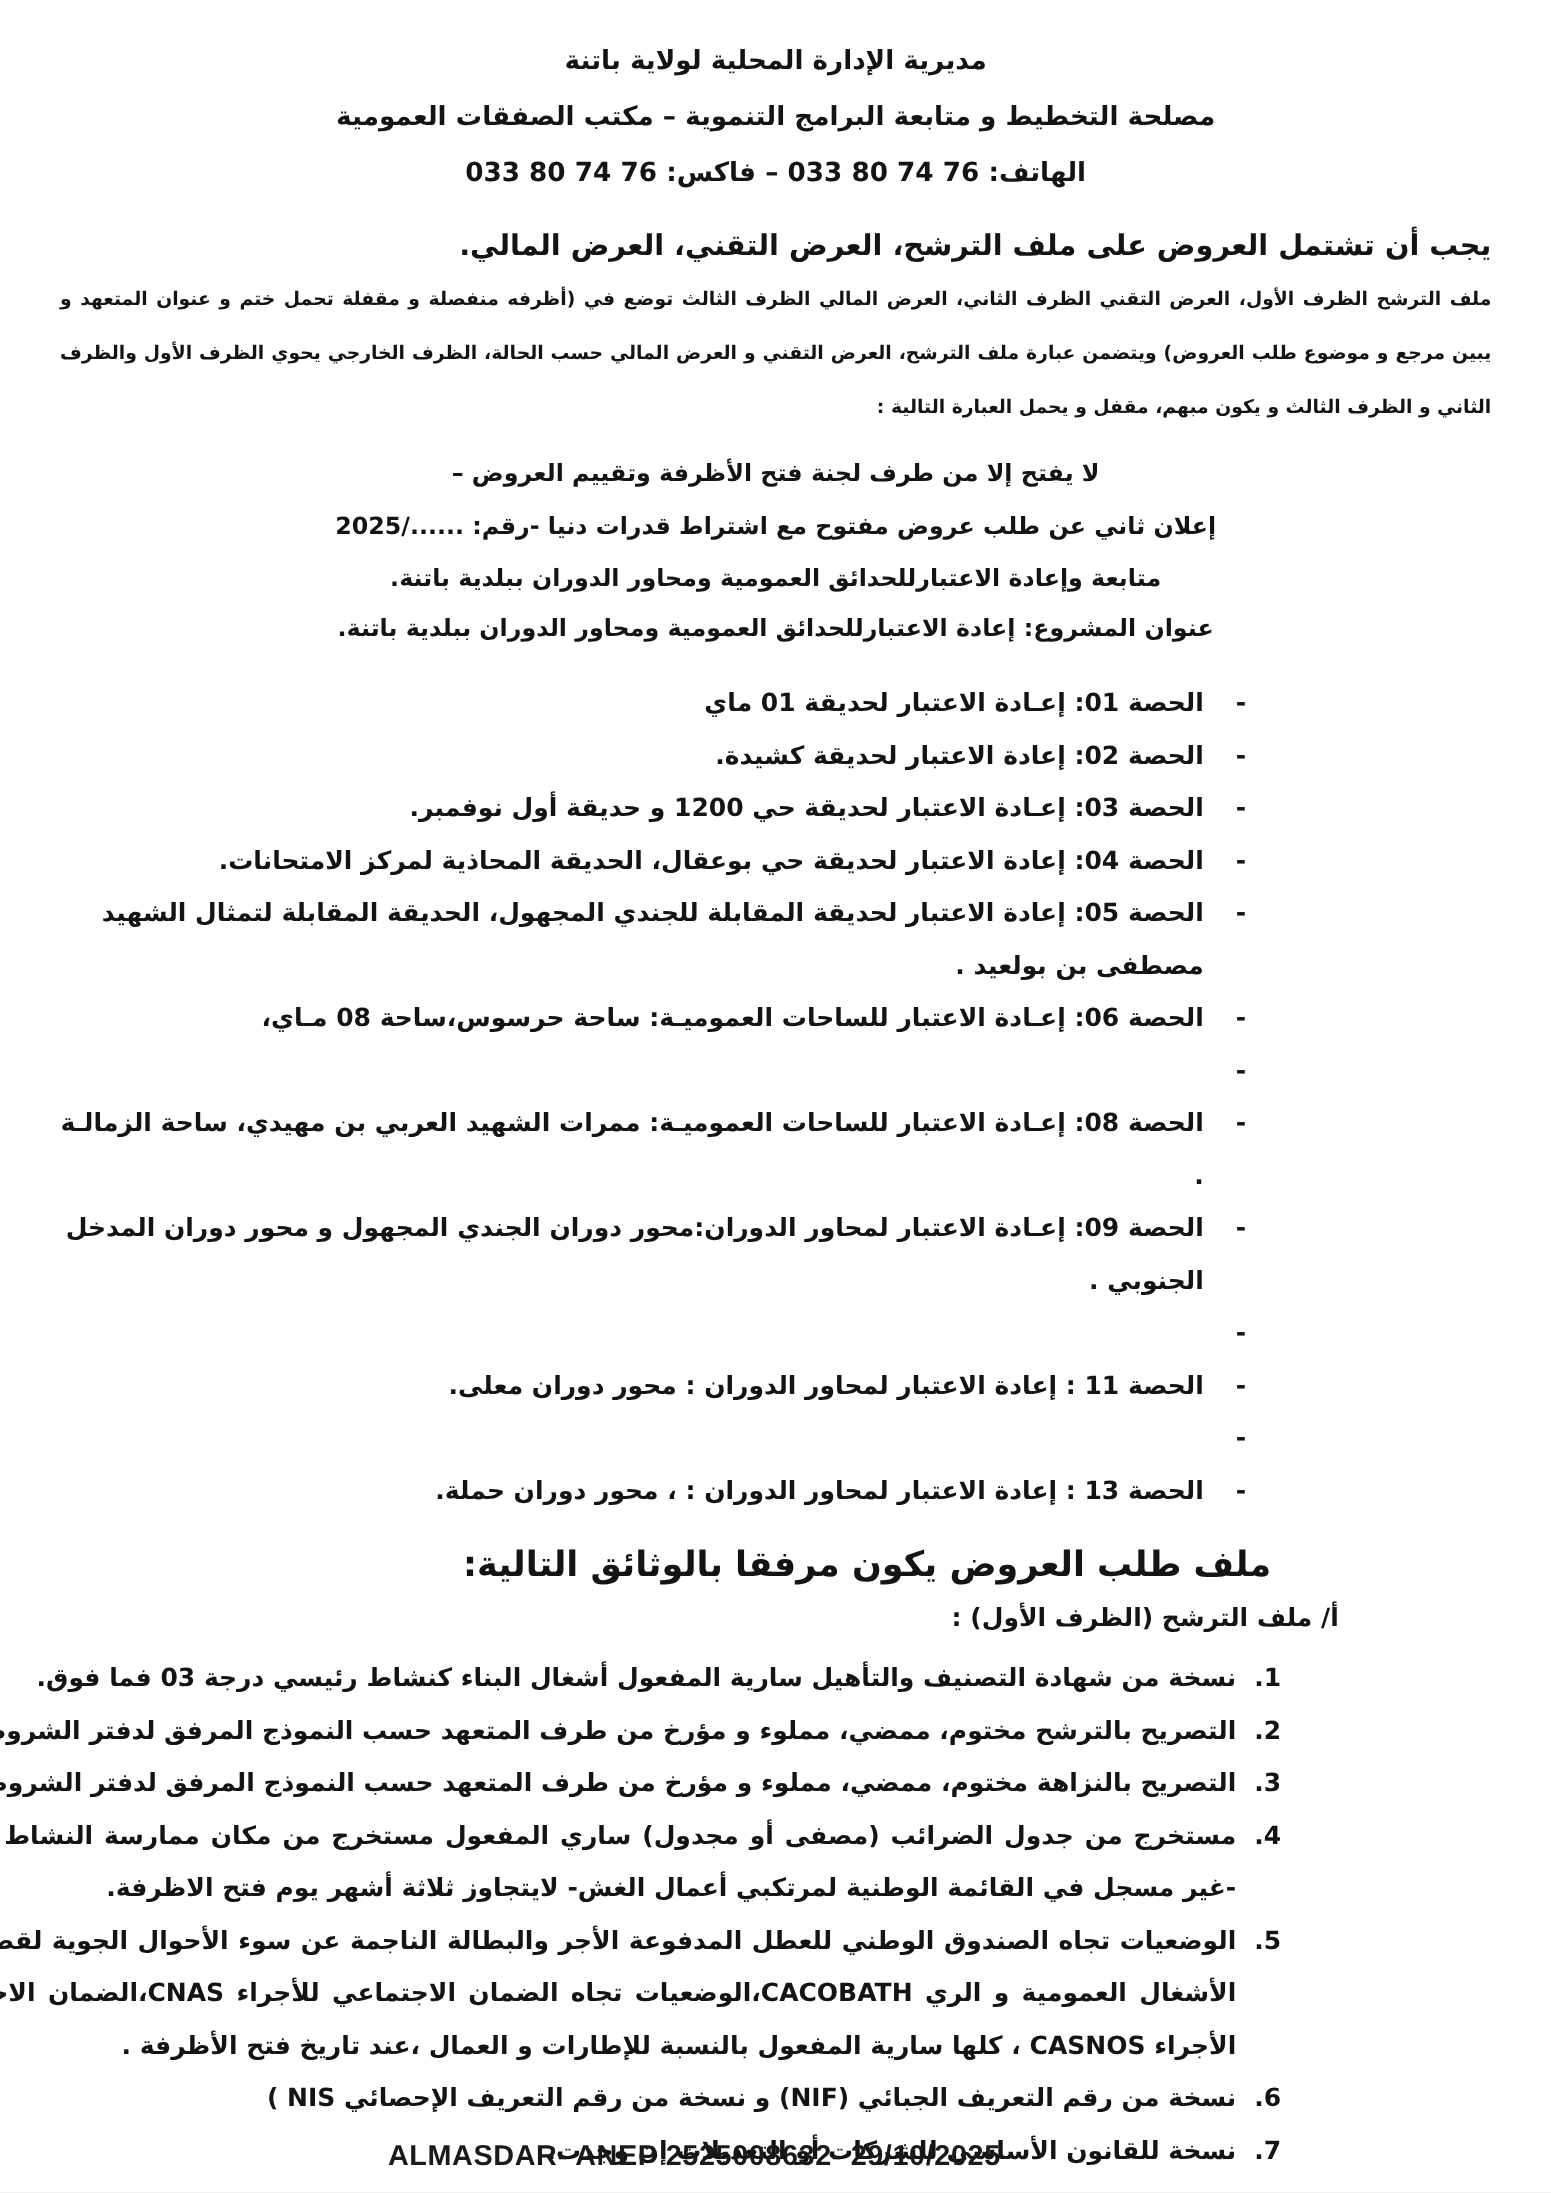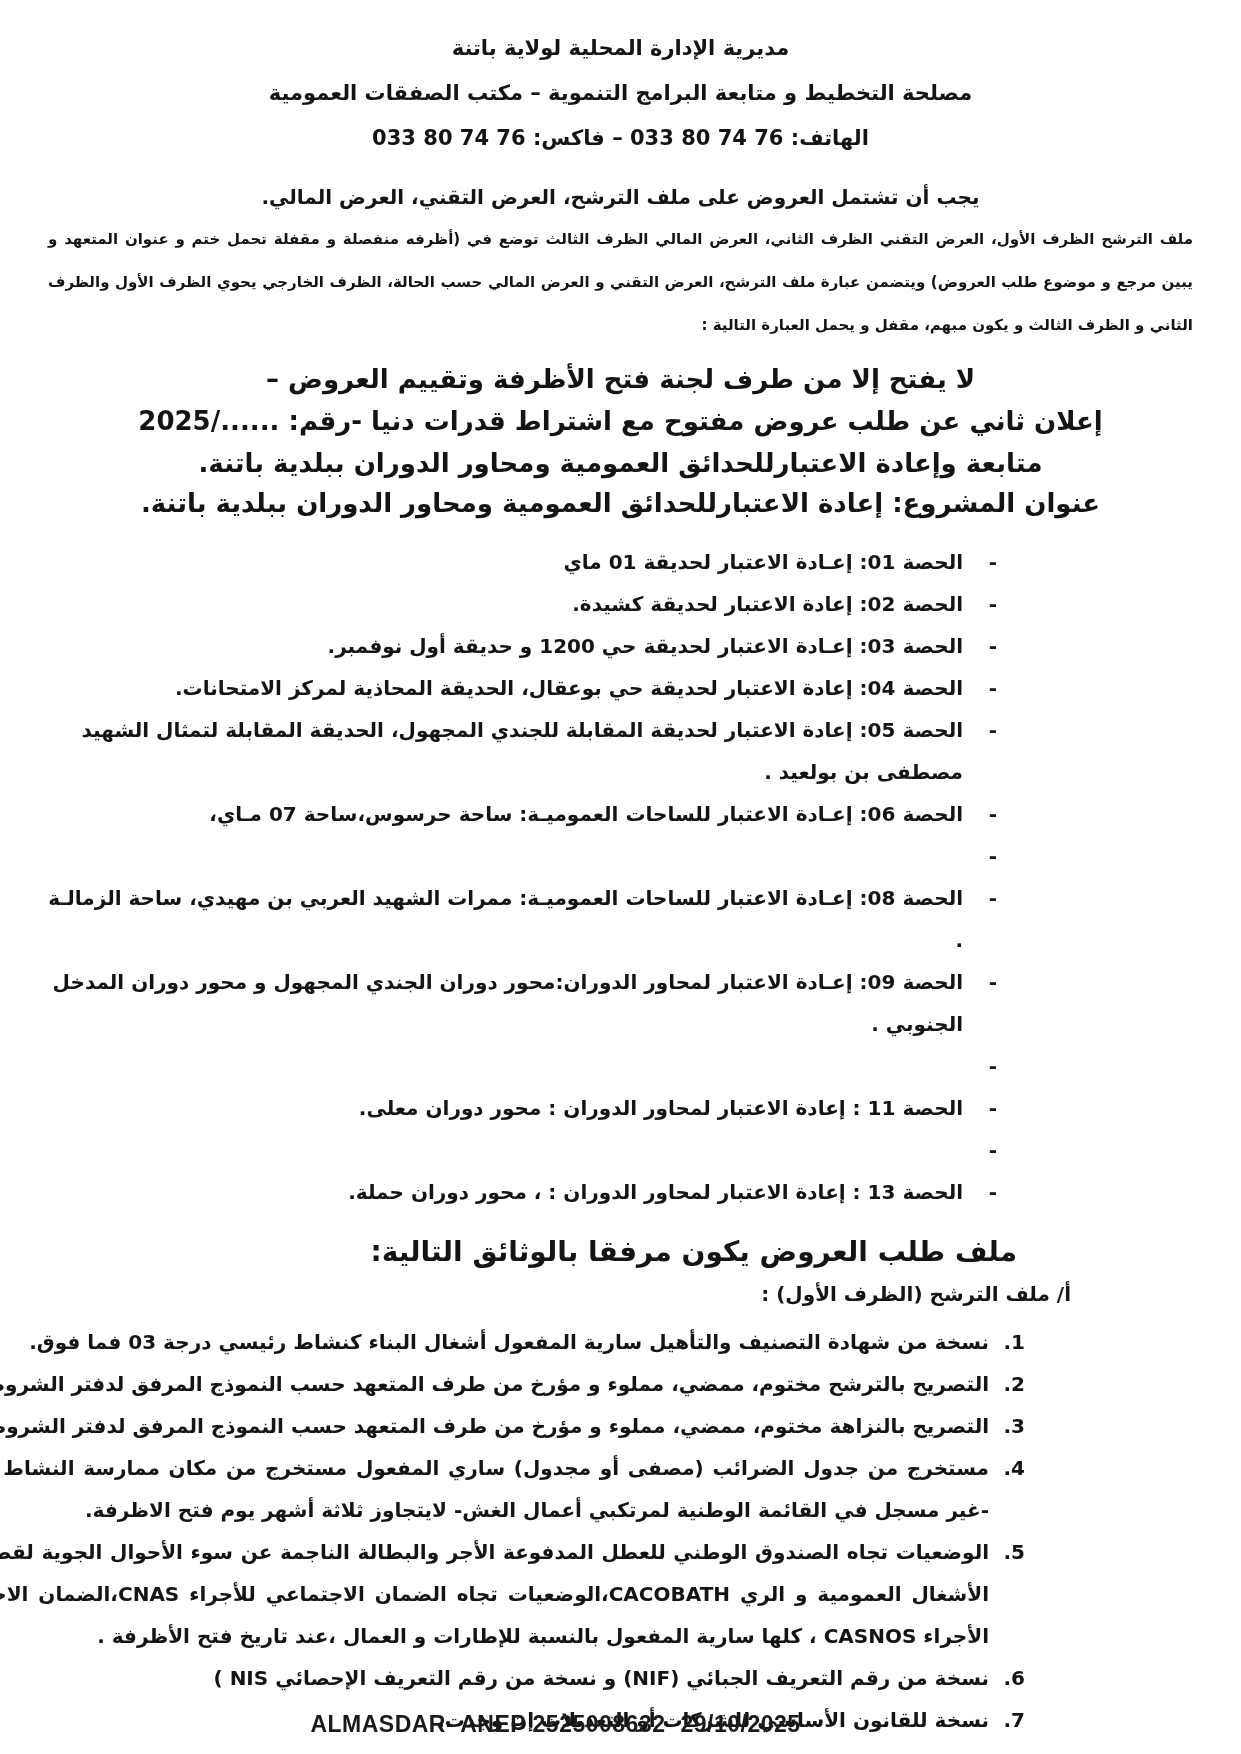--- a/index.html
+++ b/index.html
@@ -11,23 +11,23 @@
     box-sizing:border-box;
     padding:26px 48px 20px 48px;
     direction:rtl;
     font-family:"DejaVu Sans", sans-serif;
     font-weight:bold;
     color:#141414;
     overflow:hidden;
   }
   .hdr { text-align:center; font-size:21px; line-height:45px; }
   .hdr div { white-space:nowrap; }
-  .intro-line { text-align:center; font-size:20px; line-height:42px; margin:15px 0 0 0; }
+  .intro-line { text-align:right; font-size:23px; line-height:42px; margin:15px 0 0 0; }
   .envelope-par { text-align:justify; text-align-last:right; font-size:15px; line-height:43px; margin:0; }
-  .center-bold { text-align:center; font-size:26px; line-height:40px; margin:0; }
+  .center-bold { text-align:center; font-size:19px; line-height:40px; margin:0; }
   .sealed { margin-top:12px; }
   .announce { margin-top:2px; }
   .subtitle { margin-top:2px; }
   .project { margin-top:0px; }
   ul.lots { list-style:none; margin:18px 0 0 0; padding:0 196px 0 0; }
   ul.lots li { display:flex; align-items:flex-start; font-size:20px; line-height:42px; }
   ul.lots .dash { width:34px; flex:0 0 34px; }
   ol.reqs { list-style:none; margin:6px 0 0 0; padding:0 168px 0 0; }
   ol.reqs li { display:flex; align-items:flex-start; font-size:20px; line-height:42px; margin:0; }
   ol.reqs .num { flex:0 0 36px; width:36px; }
@@ -82,21 +82,21 @@
       <li>
       <span class="dash">-</span>
       <span class="lot-text">الحصة 04: إعادة الاعتبار لحديقة حي بوعقال،  الحديقة المحاذية لمركز الامتحانات.</span>
     </li>
       <li>
       <span class="dash">-</span>
       <span class="lot-text">الحصة 05: إعادة الاعتبار لحديقة المقابلة للجندي المجهول، الحديقة المقابلة لتمثال الشهيد  مصطفى بن بولعيد .</span>
     </li>
       <li>
       <span class="dash">-</span>
-      <span class="lot-text">الحصة 06: إعـادة الاعتبار للساحات العموميـة: ساحة  حرسوس،ساحة 07 مـاي،</span>
+      <span class="lot-text">الحصة 06: إعـادة الاعتبار للساحات العموميـة: ساحة  حرسوس،ساحة 08 مـاي،</span>
     </li>
       <li>
       <span class="dash">-</span>
     </li>
       <li>
       <span class="dash">-</span>
       <span class="lot-text">الحصة 08: إعـادة الاعتبار للساحات العموميـة: ممرات الشهيد العربي بن مهيدي، ساحة الزمالـة .</span>
     </li>
       <li>
       <span class="dash">-</span>

